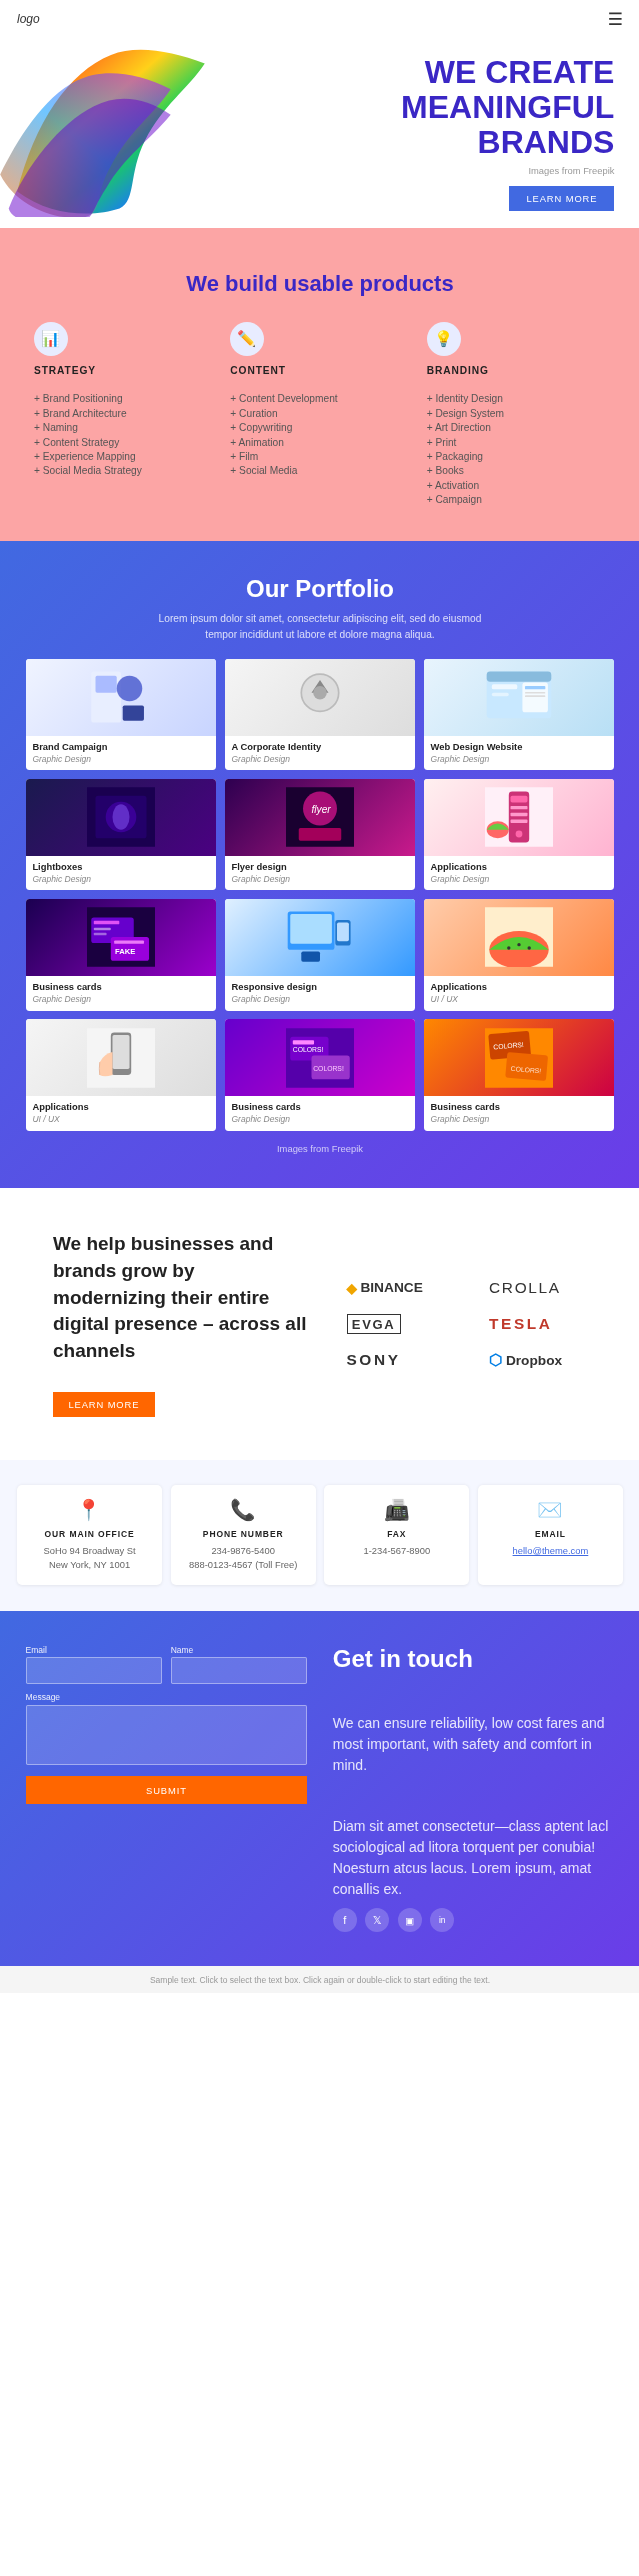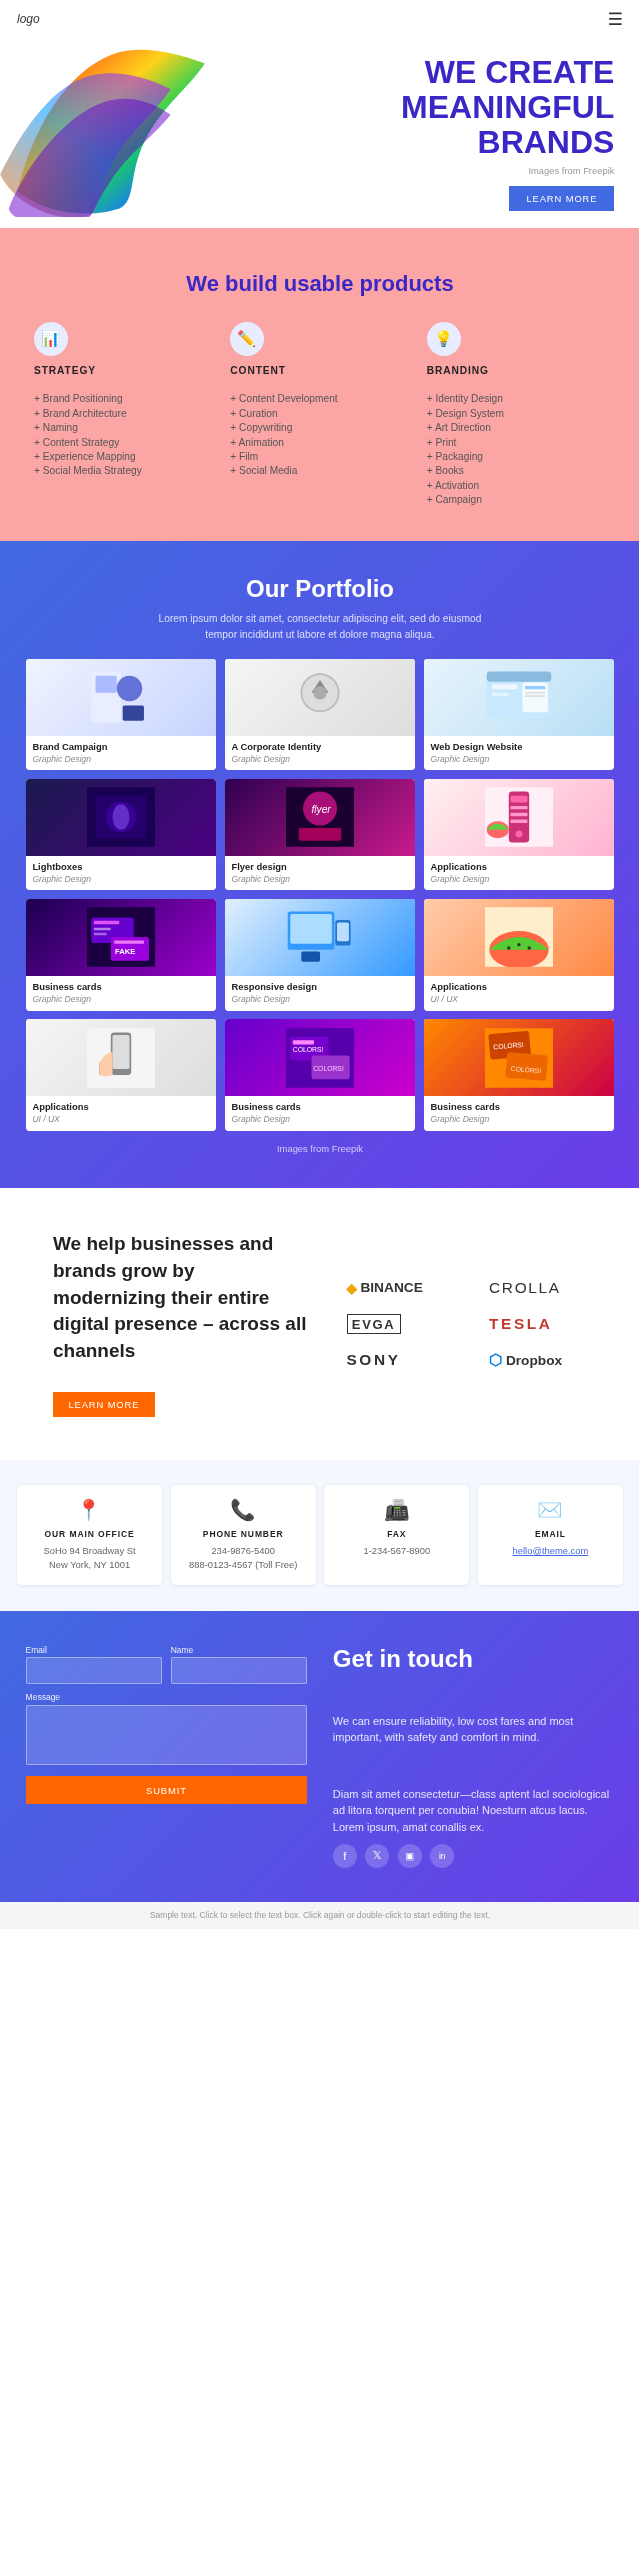--- a/index.html
+++ b/index.html
@@ -320,21 +320,21 @@
       width: 100%;
     }
     .touch-right { flex: 1; }
     .touch-right h2 {
       font-size: 24px;
       font-weight: 700;
       color: #fff;
       margin-bottom: 8.5px;
     }
     .touch-right p {
-      font-size: 11px;
+      font-size: 14px;
       color: rgba(255,255,255,0.85);
       line-height: 1.5;
       margin-bottom: 8.5px;
       margin-top: 40px;
     }
     .touch-lorem {
       font-size: 8.5px;
       color: rgba(255,255,255,0.6);
       line-height: 1.5;
       margin-bottom: 12.8px;

